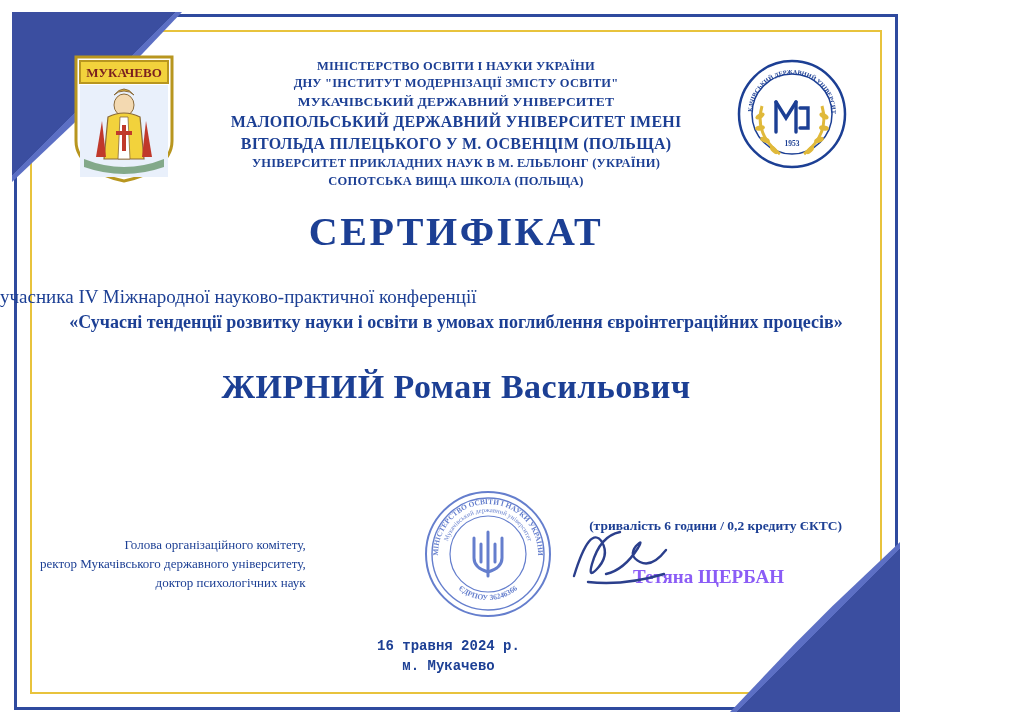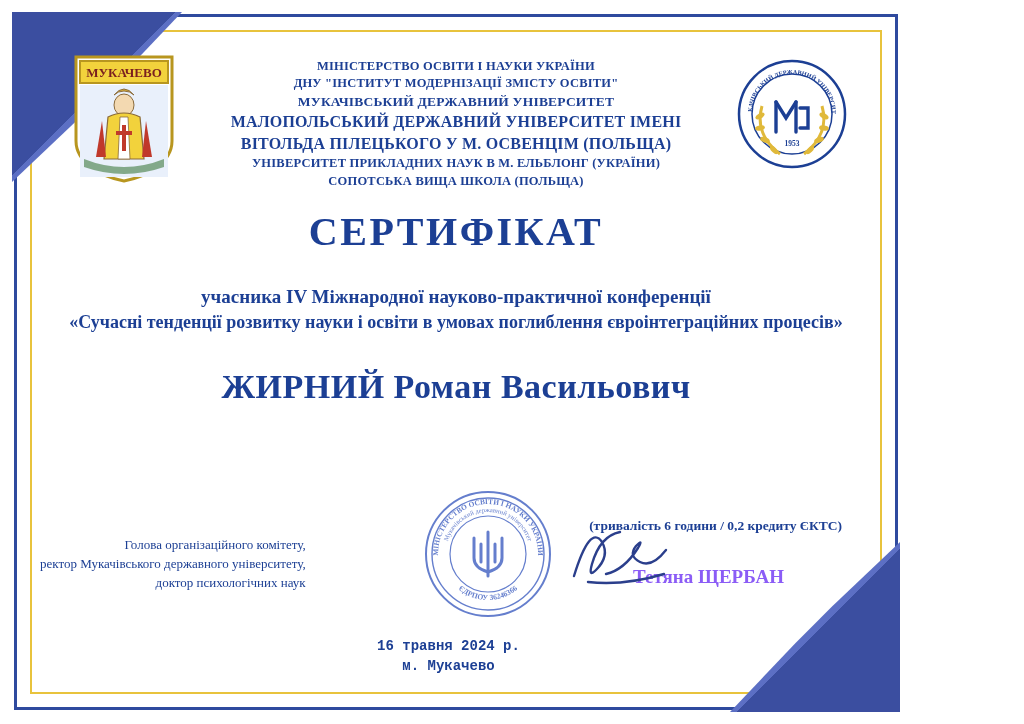--- a/index.html
+++ b/index.html
@@ -112,23 +112,23 @@
     font-size: 40px;
     font-weight: bold;
     color: #1c3f94;
     letter-spacing: 2.5px;
   }
   .subtitle1 {
     position: absolute;
     top: 286px;
     left: 0;
     right: 0;
-    text-align: center;
+    text-align: left;
     font-size: 19px;
-    font-weight: bold;
+    font-weight: normal;
     color: #1c3f94;
   }
   .subtitle2 {
     position: absolute;
     top: 312px;
     left: 40px;
     right: 40px;
     text-align: center;
     font-size: 18px;
     font-weight: bold;

